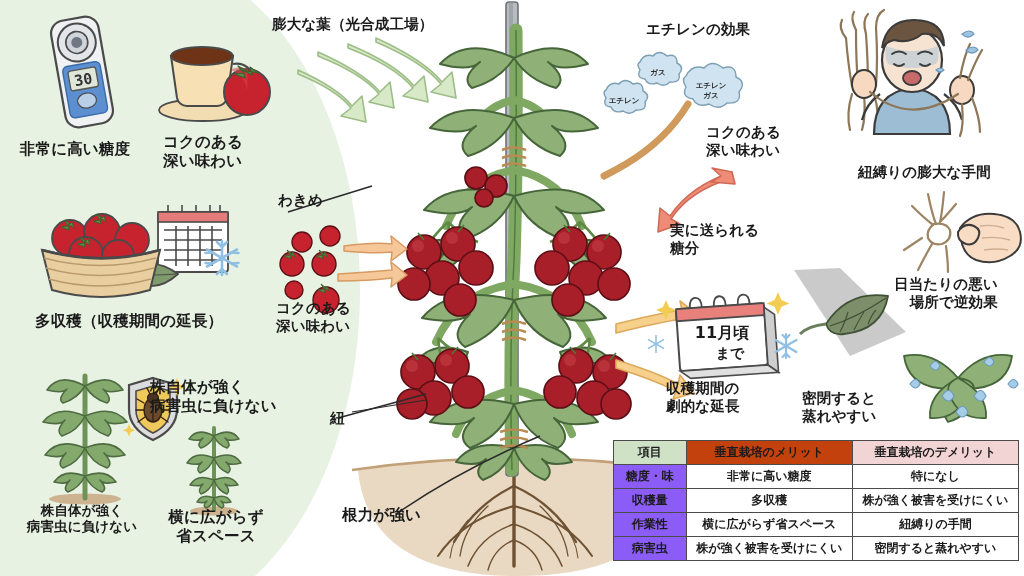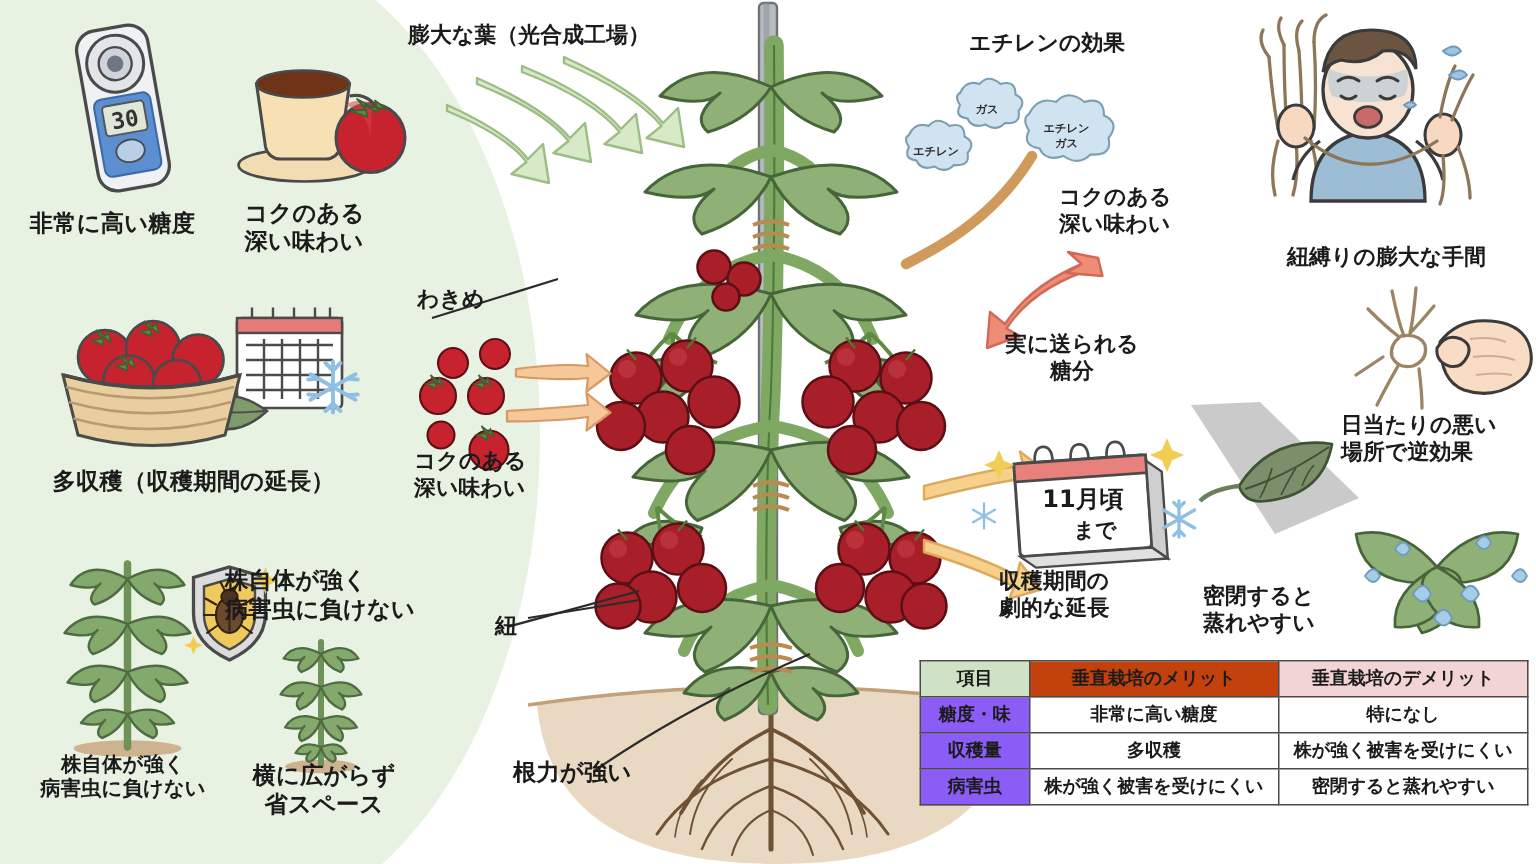--- a/index.html
+++ b/index.html
@@ -391,21 +391,21 @@
     <path d="M92 4 q-22 36 -62 60 q-12 7 -22 12" fill="none" stroke="#cf9a5c" stroke-width="7" stroke-linecap="round"></path>
   </svg>
 
   <svg class="ill" style="left:636px;top:160px;" width="120" height="110" viewBox="0 0 120 110">
     <path d="M96 12 q-42 14 -62 44 l-10 -8 l-2 24 l22 -8 l-9 -5 q18 -28 61 -41z" fill="#ef8c77" stroke="#d06a55" stroke-width="1.6" stroke-linejoin="round"></path>
     <path d="M96 12 l-20 -4 l9 8 l-10 6 l24 2z" fill="#ef8c77" stroke="#d06a55" stroke-width="1.6" stroke-linejoin="round"></path>
   </svg>
 
   <div class="lbl f15" style="left:706px;top:124px;">コクのある
 深い味わい</div>
-  <div class="lbl f15" style="left:670px;top:222px;text-align:center;">実に送られる
+  <div class="lbl f15" style="left:670px;top:222px;">実に送られる
 糖分</div>
 
   <svg class="ill" style="left:612px;top:300px;" width="120" height="110" viewBox="0 0 120 110">
     <g fill="#f7d08c" stroke="#dcaa5c" stroke-width="1.6" stroke-linejoin="round">
       <path d="M4 24 q40 -10 66 -14 l-2 -9 l18 14 l-18 13 l2 -9 q-26 4 -66 14z"></path>
       <path d="M4 60 q40 12 62 24 l2 -9 l14 18 l-21 6 l3 -8 q-24 -12 -60 -23z"></path>
     </g>
   </svg>
 
   <svg class="ill" style="left:668px;top:294px;" width="120" height="90" viewBox="0 0 120 90">
@@ -497,21 +497,21 @@
 
   <svg class="ill" style="left:790px;top:268px;" width="130" height="92" viewBox="0 0 130 92">
     <path d="M4 2 L50 0 L116 64 L60 88 z" fill="#9e9e9e" opacity=".55"></path>
     <g transform="translate(36,34)">
       <path d="M0 22 q22 -34 62 -28 q-6 34 -44 38 q-14 2 -18 -10z" fill="#7c8e6a" stroke="#3f5236" stroke-width="1.8" stroke-linejoin="round"></path>
       <path d="M4 24 q26 -8 56 -28" fill="none" stroke="#3f5236" stroke-width="1.3"></path>
       <path d="M14 30 q6 -12 8 -20 M28 28 q6 -12 10 -18 M42 22 q4 -10 8 -14" fill="none" stroke="#3f5236" stroke-width="1.1"></path>
       <path d="M0 22 q-18 2 -26 10" fill="none" stroke="#6b7f5c" stroke-width="3"></path>
     </g>
   </svg>
-  <div class="lbl f15" style="left:894px;top:276px;">日当たりの悪い
+  <div class="lbl f15" style="left:894px;top:276px;text-align:right;">日当たりの悪い
 場所で逆効果</div>
 
   <svg class="ill" style="left:896px;top:338px;" width="128" height="86" viewBox="0 0 128 86">
     <g fill="#8fb178" stroke="#46663a" stroke-width="1.8" stroke-linejoin="round">
       <path d="M62 40 q-24 -28 -54 -22 q4 28 34 32 q14 2 20 -10z"></path>
       <path d="M62 40 q24 -28 54 -22 q-4 28 -34 32 q-14 2 -20 -10z"></path>
       <path d="M62 40 q-22 28 -10 44 q22 -6 26 -30 q2 -12 -16 -14z"></path>
       <path d="M62 40 q-30 16 -28 40 q26 2 36 -22 q6 -12 -8 -18z"></path>
       <path d="M62 40 q30 16 28 40 q-26 2 -36 -22 q-6 -12 8 -18z"></path>
     </g>
@@ -541,20 +541,25 @@
         <td class="c-item">糖度・味</td>
         <td class="val">非常に高い糖度</td>
         <td class="val">特になし</td>
       </tr>
       <tr>
         <td class="c-item">収穫量</td>
         <td class="val">多収穫</td>
         <td class="val">株が強く被害を受けにくい</td>
       </tr>
       <tr>
+        <td class="c-item">作業性</td>
+        <td class="val">横に広がらず省スペース</td>
+        <td class="val">紐縛りの手間</td>
+      </tr>
+      <tr>
         <td class="c-item">病害虫</td>
         <td class="val">株が強く被害を受けにくい</td>
         <td class="val">密閉すると蒸れやすい</td>
       </tr>
     </tbody>
   </table>
 
 </div>
 
 </body></html>

